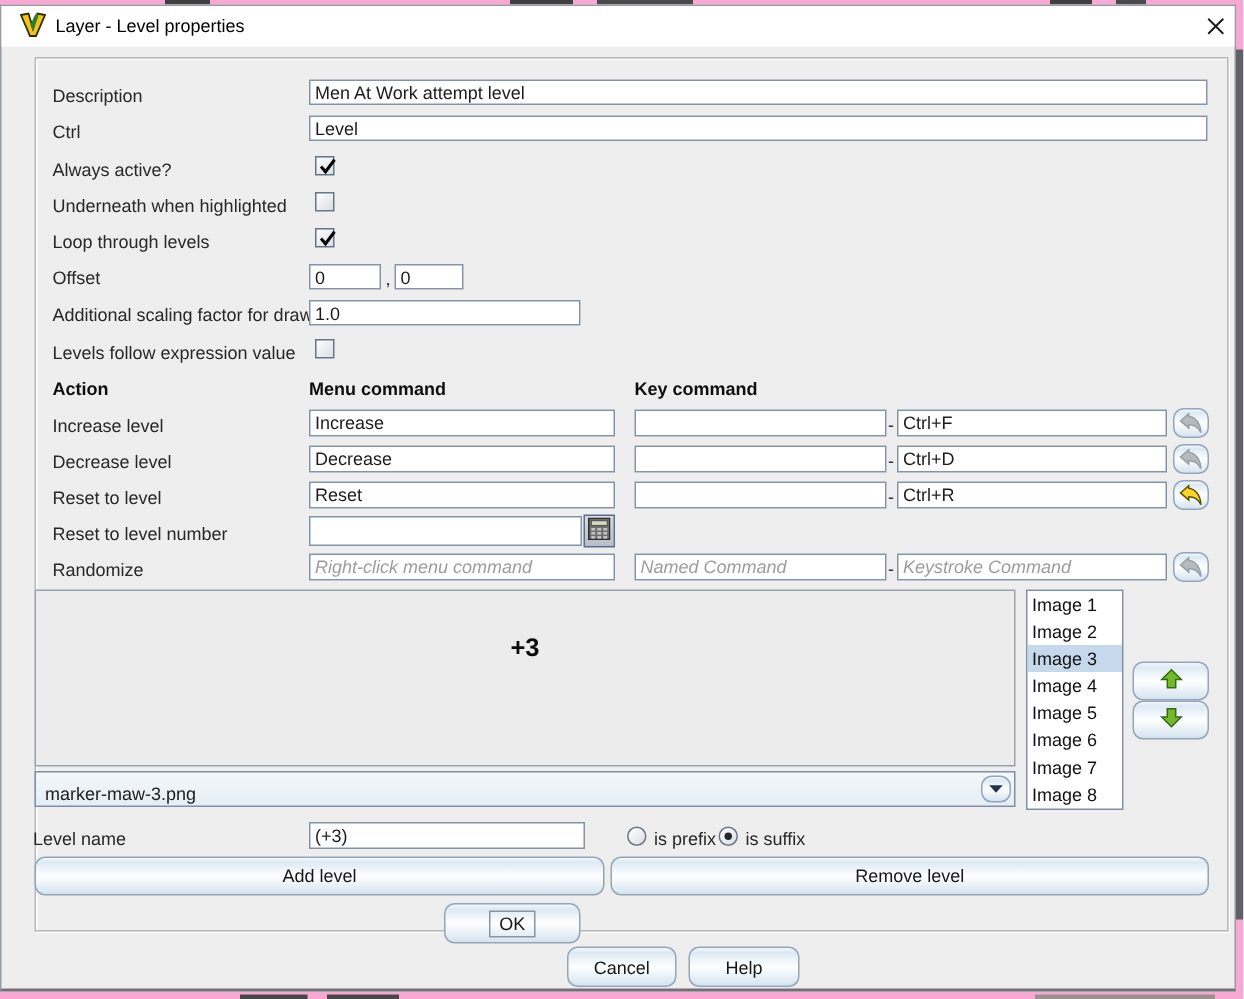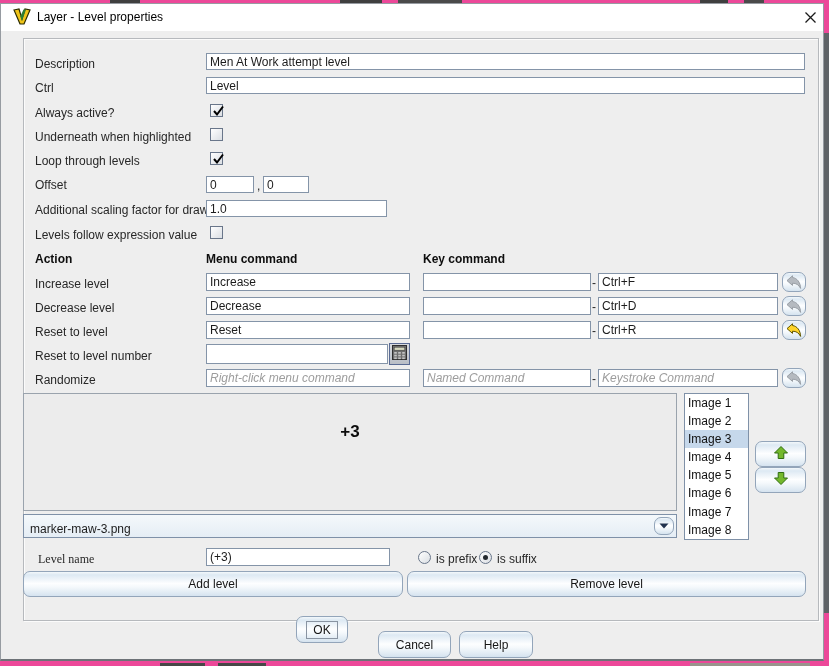--- a/index.html
+++ b/index.html
@@ -1,17 +1,17 @@
 <!DOCTYPE html>
 <html><head>
 <meta charset="utf-8">
 <style>
   * { margin:0; box-sizing:border-box; }
   body { width:829px; height:666px; font-family:"Liberation Sans", sans-serif; }
-  .screen { position:relative; width:829px; height:666px; background:#ec4899; overflow:hidden; font-size:12px; color:#222; }
+  .screen { position:relative; width:829px; height:666px; background:#f9a8d4; overflow:hidden; font-size:12px; color:#222; }
   .abs { position:absolute; }
   .artifact { position:absolute; }
 
   .dialog { position:absolute; left:0; top:3px; width:824px; height:658px; background:#eeeeee; border:1px solid #969ba1; border-bottom:2px solid #6d7277; }
   .titlebar { position:absolute; left:1px; top:4px; width:822px; height:27px; background:#ffffff; }
   .title-text { position:absolute; left:37px; top:10px; font-size:12px; color:#000; white-space:nowrap; }
   .close-btn { position:absolute; left:799px; top:7px; width:22px; height:20px; display:flex; align-items:center; justify-content:center; color:#1a1a1a; font-size:14px; }
   .right-col { position:absolute; left:824px; top:33px; width:5px; height:580px; background:#5e6266; }
 
   .panel { position:absolute; left:23px; top:38px; width:796px; height:583px; border:1px solid #b6b9bd; box-shadow:inset 1px 1px 0 #fbfbfb, 1px 1px 0 #fbfbfb; }
@@ -231,31 +231,31 @@
     </span>
   </div>
   <div class="jbtn" style="left:755px;top:467px;width:51px;height:26px;">
     <span>
       <svg width="16" height="15" viewBox="0 0 16 15">
           <polygon points="8,13.5 1.5,7 5.2,7 5.2,1.5 10.8,1.5 10.8,7 14.5,7" fill="#74b82c" stroke="#2f6d10" stroke-width="1"></polygon>
         </svg>
     </span>
   </div>
 
-  <span class="lbl" style="left:38px;top:552px;font-family:Liberation Serif, serif;">Level name</span>
+  <span class="lbl" style="left:22px;top:552px;">Level name</span>
   <input class="tf" style="left: 206px; top: 548px; width: 184px;" value="(+3)">
   <div class="radio" style="left:418px;top:551px;"></div>
   <span class="lbl" style="left:436px;top:552px;">is prefix</span>
   <div class="radio on" style="left:479px;top:551px;">
       <div class="dot"></div>
     </div>
   <span class="lbl" style="left:497px;top:552px;">is suffix</span>
 
   <div class="jbtn" style="left:23px;top:571px;width:380px;height:26px;">Add level</div>
   <div class="jbtn" style="left:407px;top:571px;width:399px;height:26px;">Remove level</div>
 
-  <div class="jbtn" style="left:296px;top:616px;width:52px;height:27px;">
+  <div class="jbtn" style="left:296px;top:602px;width:91px;height:27px;">
     <span class="focus-ring">OK</span>
   </div>
   <div class="jbtn" style="left:378px;top:631px;width:73px;height:27px;">Cancel</div>
   <div class="jbtn" style="left:459px;top:631px;width:74px;height:27px;">Help</div>
 
 </div>
 
 </body></html>

